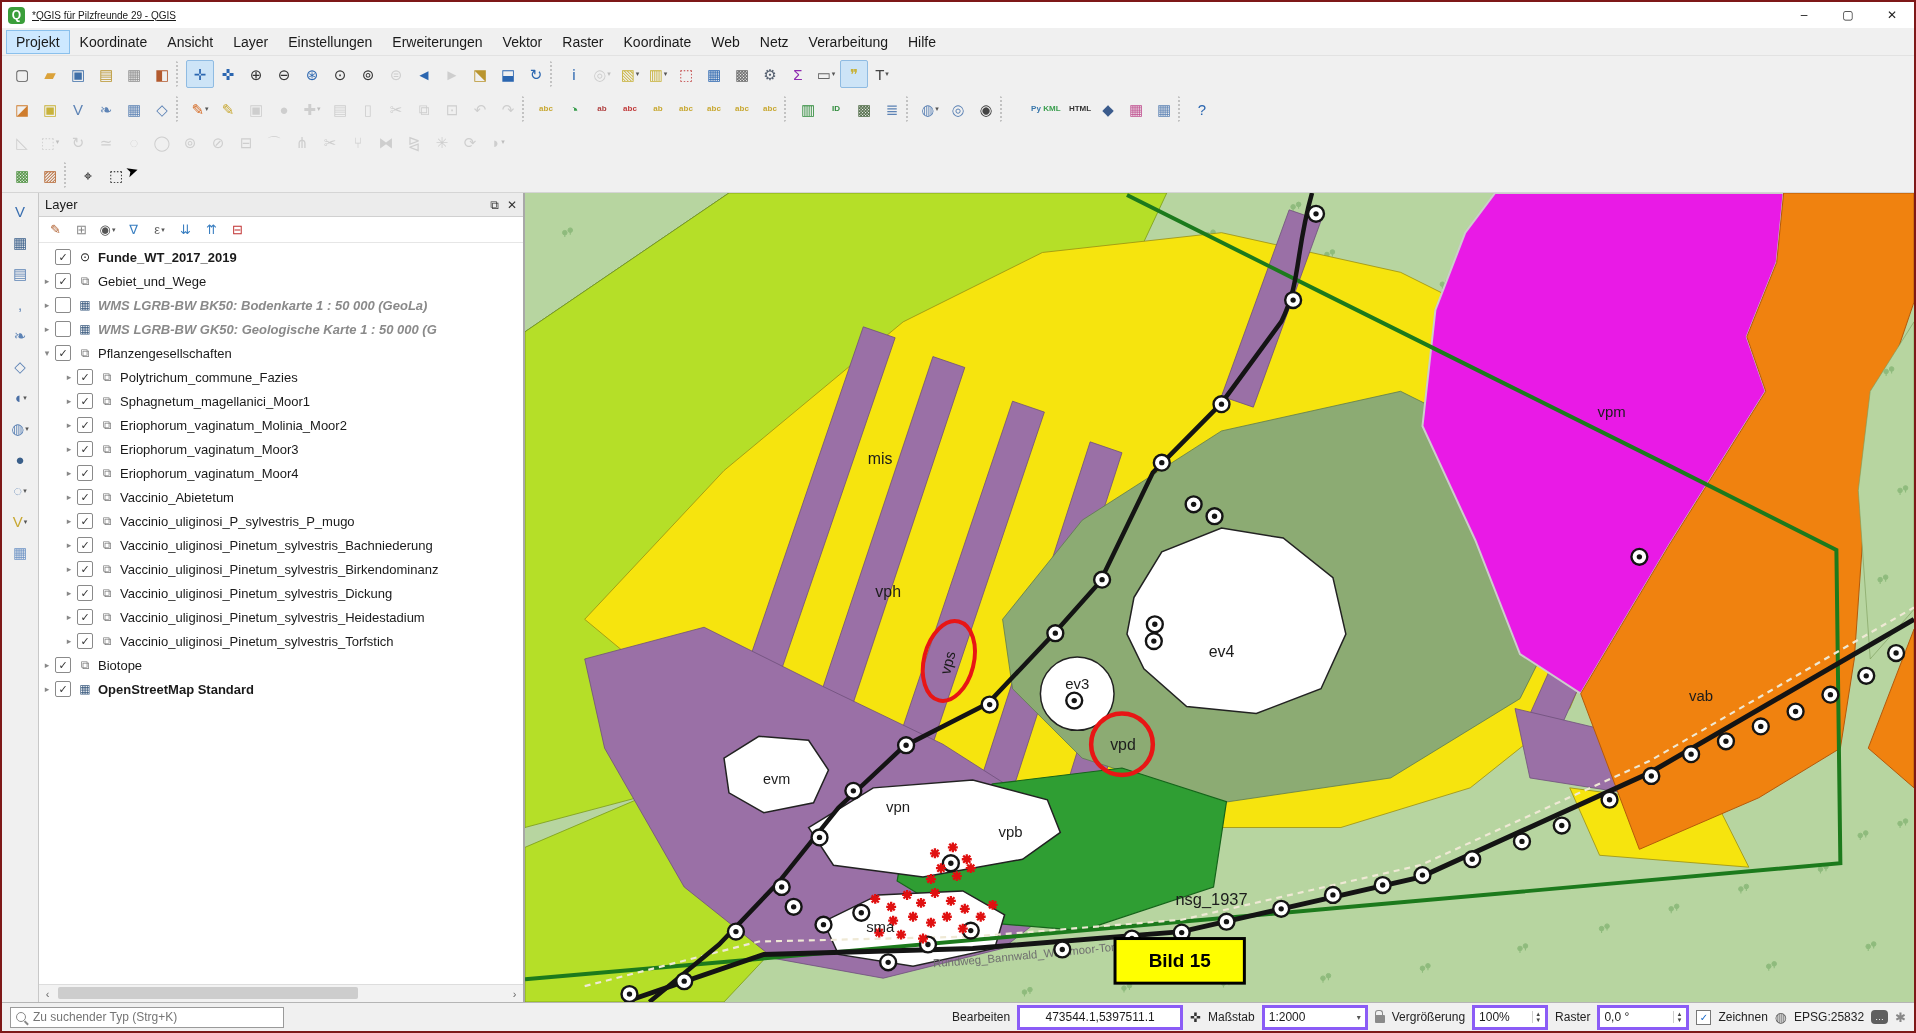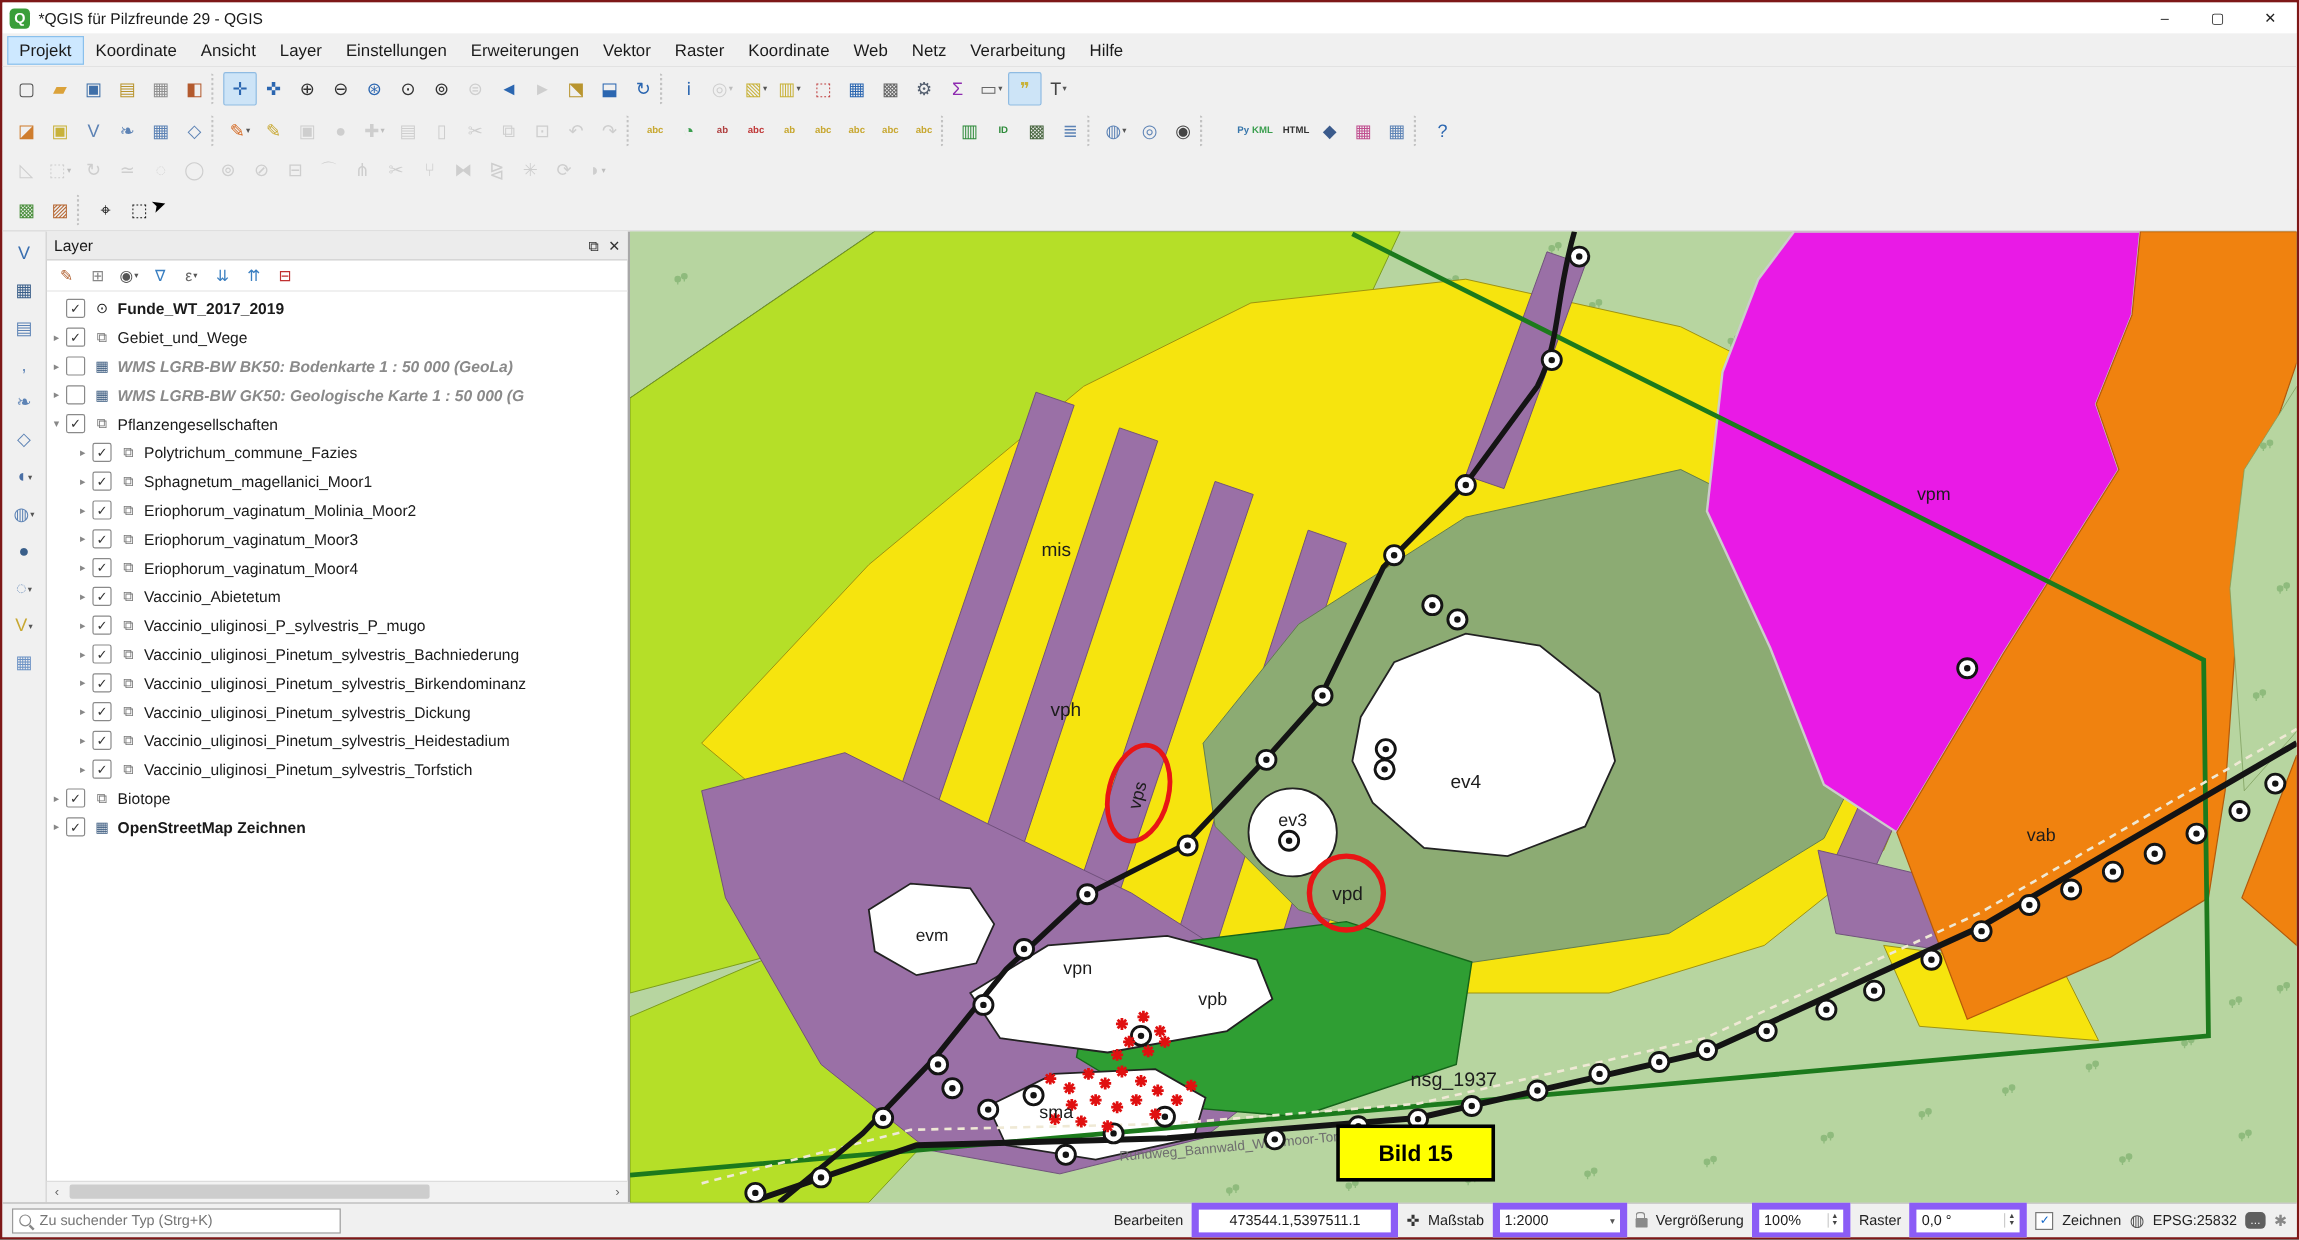--- a/index.html
+++ b/index.html
@@ -3,21 +3,21 @@
 <meta charset="utf-8">
 <style>
   html,body{margin:0;padding:0;background:#444;}
   #app{width:1916px;height:1033px;position:relative;overflow:hidden;box-sizing:border-box;
        border:2px solid #7e1818;background:#f0f0f0;display:flex;flex-direction:column;
        font-family:"Liberation Sans",sans-serif;color:#1a1a1a;}
   
   #titlebar{height:26px;background:#fff;display:flex;align-items:center;gap:7px;padding-left:6px;flex:none;}
   #qgis-logo{width:17px;height:17px;border-radius:4px;background:#3a9e3a;color:#fff;font-weight:bold;
        font-size:12px;display:flex;align-items:center;justify-content:center;}
-  #title-text{font-size:13px;}
+  #title-text{font-size:10px;text-decoration:underline;}
   #winbtns{margin-left:auto;display:flex;height:100%;}
   .winbtn{width:44px;display:flex;align-items:center;justify-content:center;font-size:12px;color:#222;}
   
   #menubar{height:27px;background:#f0f0f0;display:flex;align-items:center;padding-left:4px;flex:none;border-bottom:1px solid #e2e2e2;}
   .menu-item{font-size:14px;padding:3px 9px;border:1px solid transparent;}
   .menu-item.active{background:#cde8ff;border-color:#8ac0ec;}
   
   .toolbar-row{display:flex;align-items:center;padding-left:6px;flex:none;background:#f0f0f0;}
   #tb1{height:36px}#tb2{height:34px}#tb3{height:32px}#tb4{height:34px;border-bottom:1px solid #d5d5d5}
   .tb-btn{width:26px;height:26px;display:flex;align-items:center;justify-content:center;border:1px solid transparent;border-radius:2px;flex:none;}
@@ -58,21 +58,21 @@
   
   #map-canvas{flex:1;position:relative;background:#b7d5a0;min-width:0;}
   #map-canvas svg{display:block;width:100%;height:100%;}
   
   #statusbar{height:28px;border-top:1px solid #b5b5b5;background:#f0f0f0;display:flex;align-items:center;
      padding:0 8px;gap:7px;font-size:12px;flex:none;}
   #search-box{width:262px;height:19px;border:1px solid #9a9a9a;background:#fff;display:flex;align-items:center;padding:0 5px;gap:5px;}
   #search-box input{border:none;outline:none;font-size:12px;width:100%;font-family:"Liberation Sans",sans-serif;color:#555;background:transparent;}
   .mag{width:8px;height:8px;border:1.5px solid #888;border-radius:50%;position:relative;flex:none;}
   .mag::after{content:"";position:absolute;width:5px;height:1.5px;background:#888;transform:rotate(45deg);right:-4px;bottom:-2px;}
-  .sb-input{height:19px;border:6px solid #8b5cf6;background:#fff;display:flex;align-items:center;justify-content:center;padding:0 4px;font-size:12px;}
+  .sb-input{height:19px;border:3px solid #8b5cf6;background:#fff;display:flex;align-items:center;justify-content:center;padding:0 4px;font-size:12px;}
   .spin{display:flex;flex-direction:column;justify-content:center;font-size:6px;color:#444;line-height:1;border-left:1px solid #ccc;padding-left:2px;margin-left:3px;}
   .sb-label{color:#222;}
   .lock{width:10px;height:8px;background:#8a8a8a;border-radius:1px;position:relative;margin-top:4px;flex:none;}
   .lock::before{content:"";position:absolute;width:6px;height:5px;border:1.5px solid #8a8a8a;border-bottom:none;border-radius:3px 3px 0 0;left:0;top:-5px;}
   .cbx{width:13px;height:13px;border:1px solid #777;background:#fff;display:flex;align-items:center;justify-content:center;font-size:10px;color:#1668c8;}
   .bubble{width:17px;height:14px;background:#5f5f5f;border-radius:4px;color:#fff;font-size:9px;display:flex;align-items:center;justify-content:center;}
   #cursor-arrow{position:absolute;left:124px;top:160px;font-size:15px;transform:rotate(-18deg);z-index:50;color:#000;}
 </style>
 </head>
 <body>
@@ -619,21 +619,21 @@
             <span class="expander">▸</span>
             <span class="cb"></span>
             <span class="licon" style="color: rgb(119, 119, 119);">⧉</span>
             <span class="llabel">Biotope</span>
           </div>
 
           <div class="layer-row checked bold">
             <span class="expander">▸</span>
             <span class="cb"></span>
             <span class="licon" style="color: rgb(56, 88, 125);">▦</span>
-            <span class="llabel">OpenStreetMap Zeichnen</span>
+            <span class="llabel">OpenStreetMap Standard</span>
           </div>
         </div>
       <div id="panel-hscroll">
         <span class="sarrow">‹</span>
         <span class="strack">
             <span class="sthumb"></span>
           </span>
         <span class="sarrow">›</span>
       </div>
     </div>

